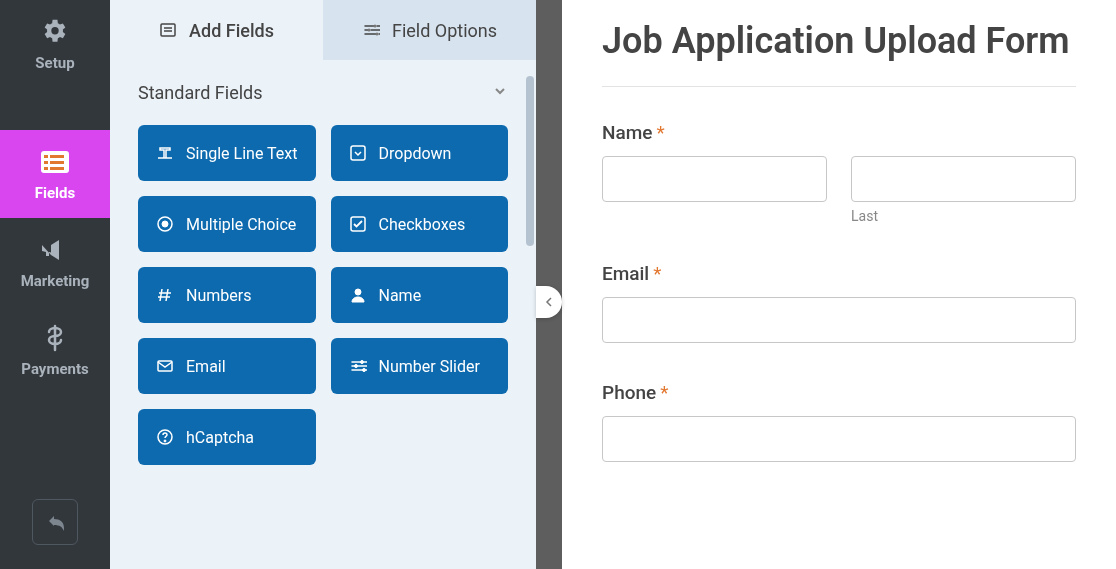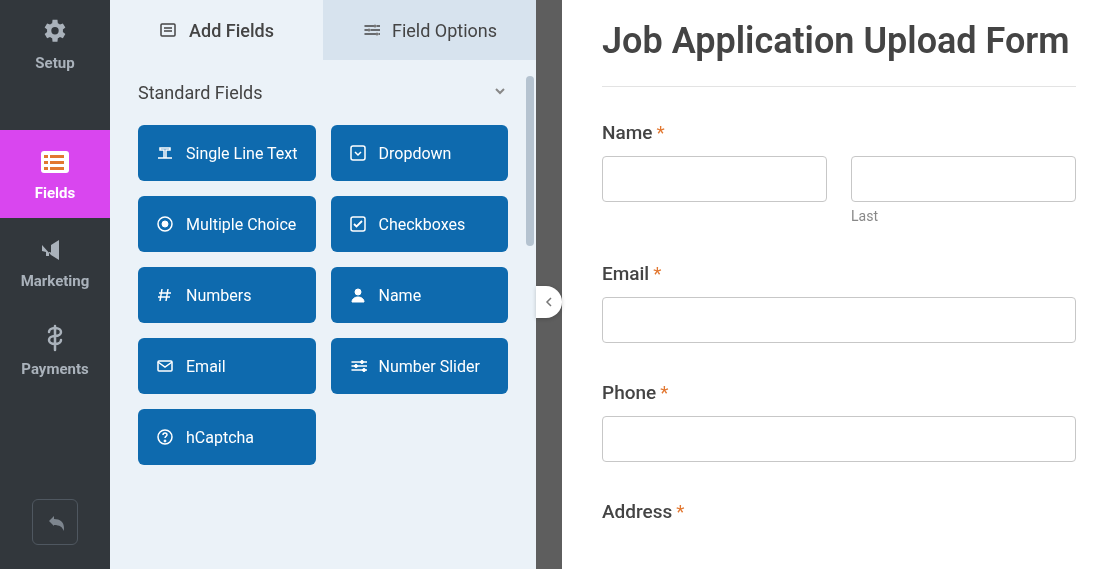--- a/index.html
+++ b/index.html
@@ -276,20 +276,15 @@
       <input type="text" class="text-input" style="">
     </div>
 
     <div class="form-group">
       <span class="form-label">
         <span>Phone</span><span class="req">*</span>
       </span>
       <input type="text" class="text-input" style="">
     </div>
 
-    <div class="form-group">
-      <span class="form-label">
-        <span>Address</span><span class="req">*</span>
-      </span>
-    </div>
   </div>
 
 </div>
 
 </body></html>

